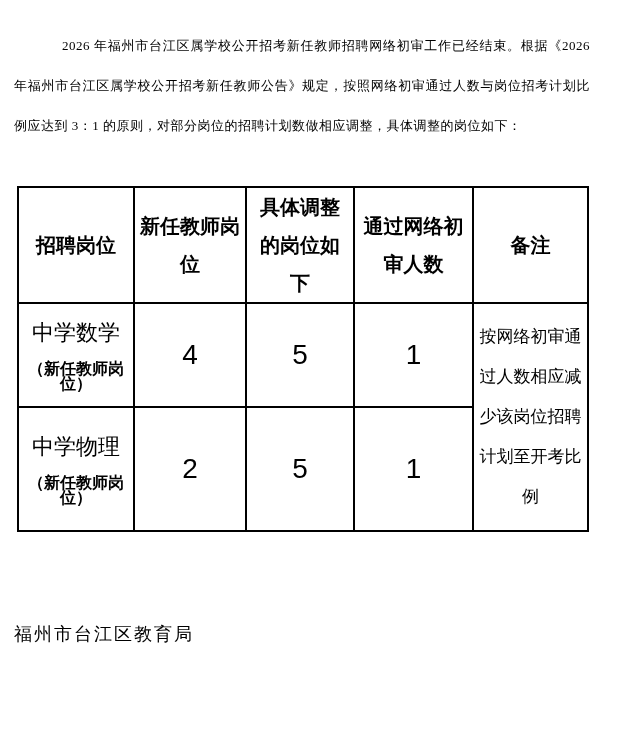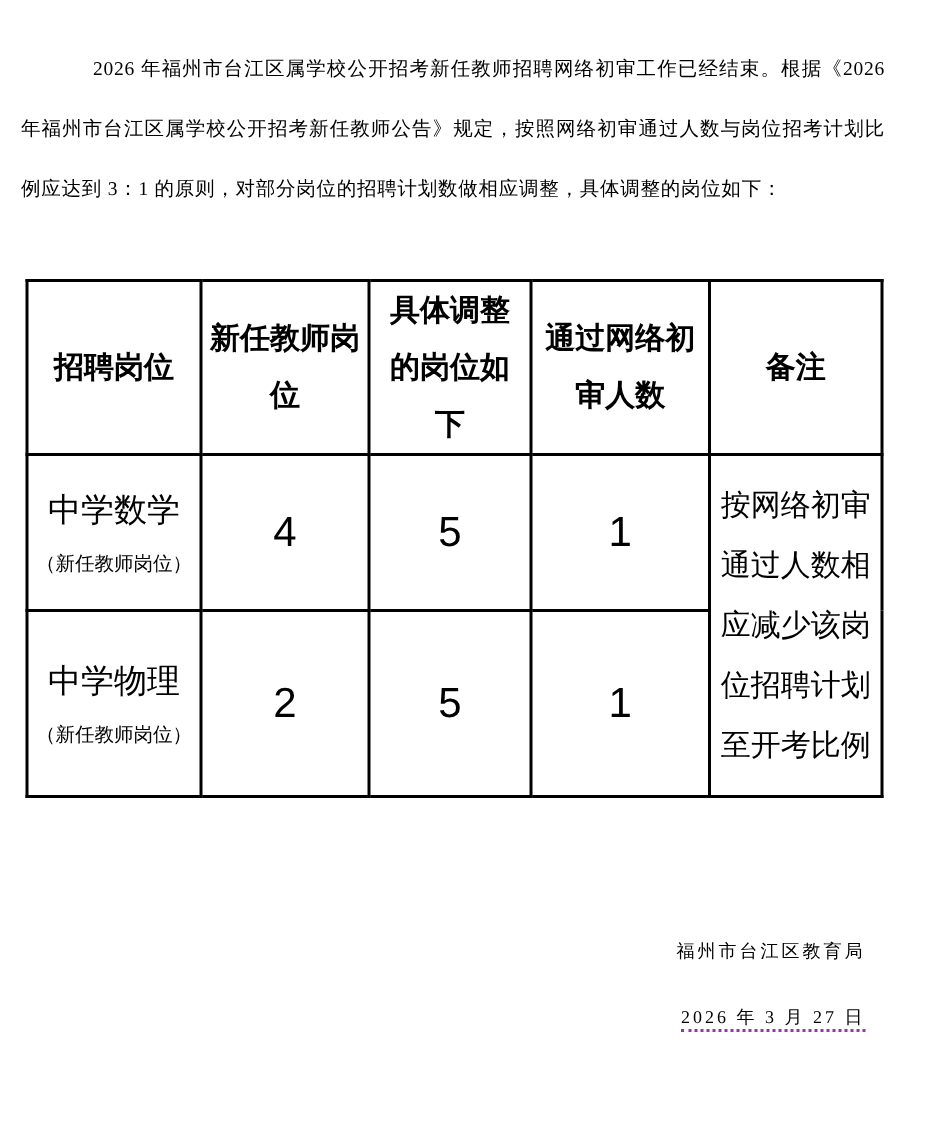--- a/index.html
+++ b/index.html
@@ -41,37 +41,36 @@
   tr.row2 { height: 124px; }
   th {
     font-size: 20px;
     font-weight: bold;
     line-height: 38px;
     padding: 0 4px;
     font-family: "Liberation Serif", "DejaVu Serif", serif;
   }
   .pos-cell { font-family: "Liberation Sans", "DejaVu Sans", sans-serif; }
   .pos-name { font-size: 22px; line-height: 26px; }
-  .pos-note { font-size: 13px; line-height: 15px; margin-top: 15px; }
+  .pos-note { font-size: 16px; line-height: 15px; margin-top: 15px; font-weight: bold; }
   .num-cell {
     font-family: "Liberation Sans", "DejaVu Sans", sans-serif;
     font-size: 28px;
   }
   .remark-cell {
     font-family: "Liberation Sans", "DejaVu Sans", sans-serif;
-    font-size: 20px;
+    font-size: 17px;
     line-height: 40px;
     padding: 0 5px;
     text-align: center;
   }
   .signature {
     margin-top: 80px;
-    text-align: right;
     padding-right: 13px;
-    font-size: 12px;
+    font-size: 18px;
     line-height: 44px;
     letter-spacing: 2px;
   }
   .sig-date-line { margin-top: 0; }
   .sig-underline {
     border-bottom: 2px dotted var(--underline-color, #9933aa);
     padding-bottom: 1px;
   }
 </style>
 </head>
@@ -116,18 +115,15 @@
         <td class="num-cell">2</td>
         <td class="num-cell">5</td>
         <td class="num-cell">1</td>
       </tr>
     </tbody>
       </table>
   </div>
 
   <div class="signature">
     <div>福州市台江区教育局</div>
-    <div class="sig-date-line">
-      <span class="sig-underline">2026 年 3 月 27 日</span>
-    </div>
   </div>
 
 </div>
 
 </body></html>

